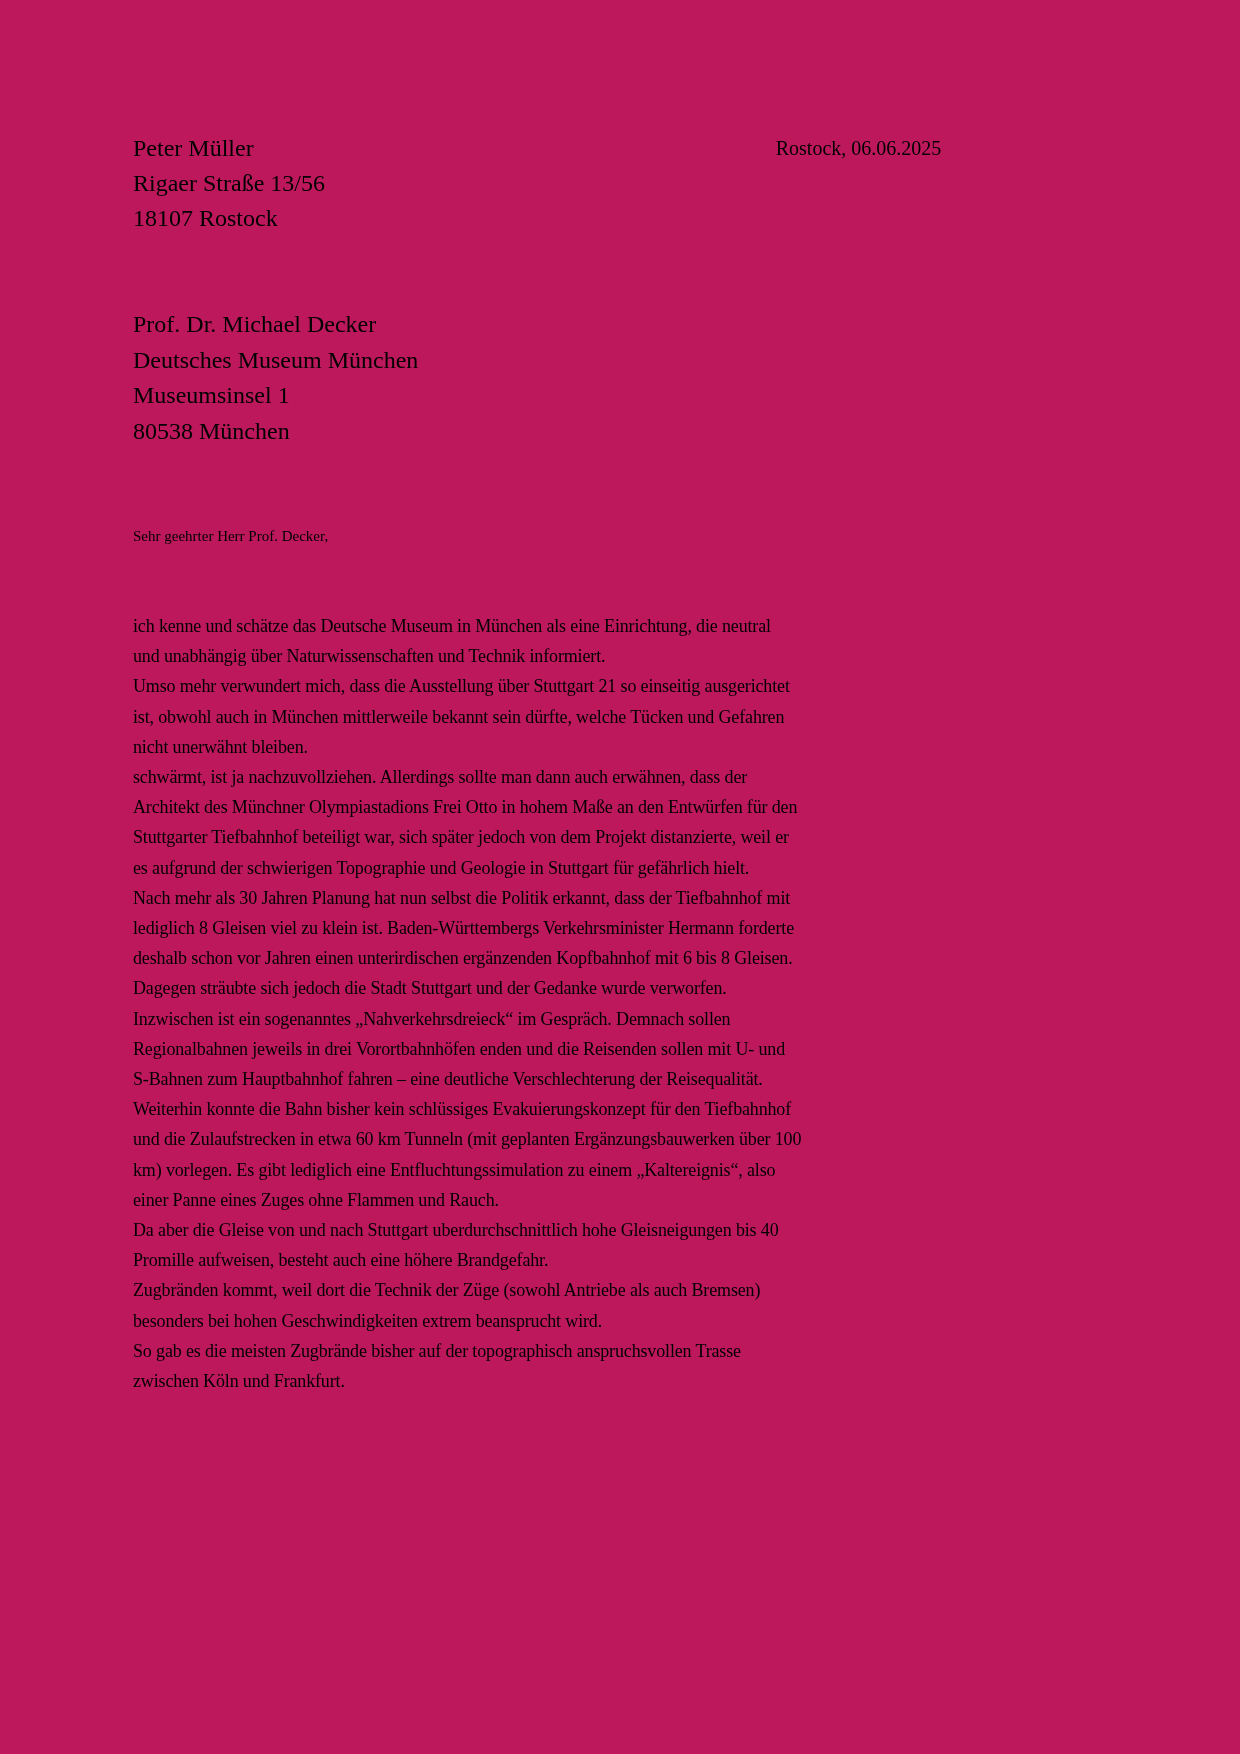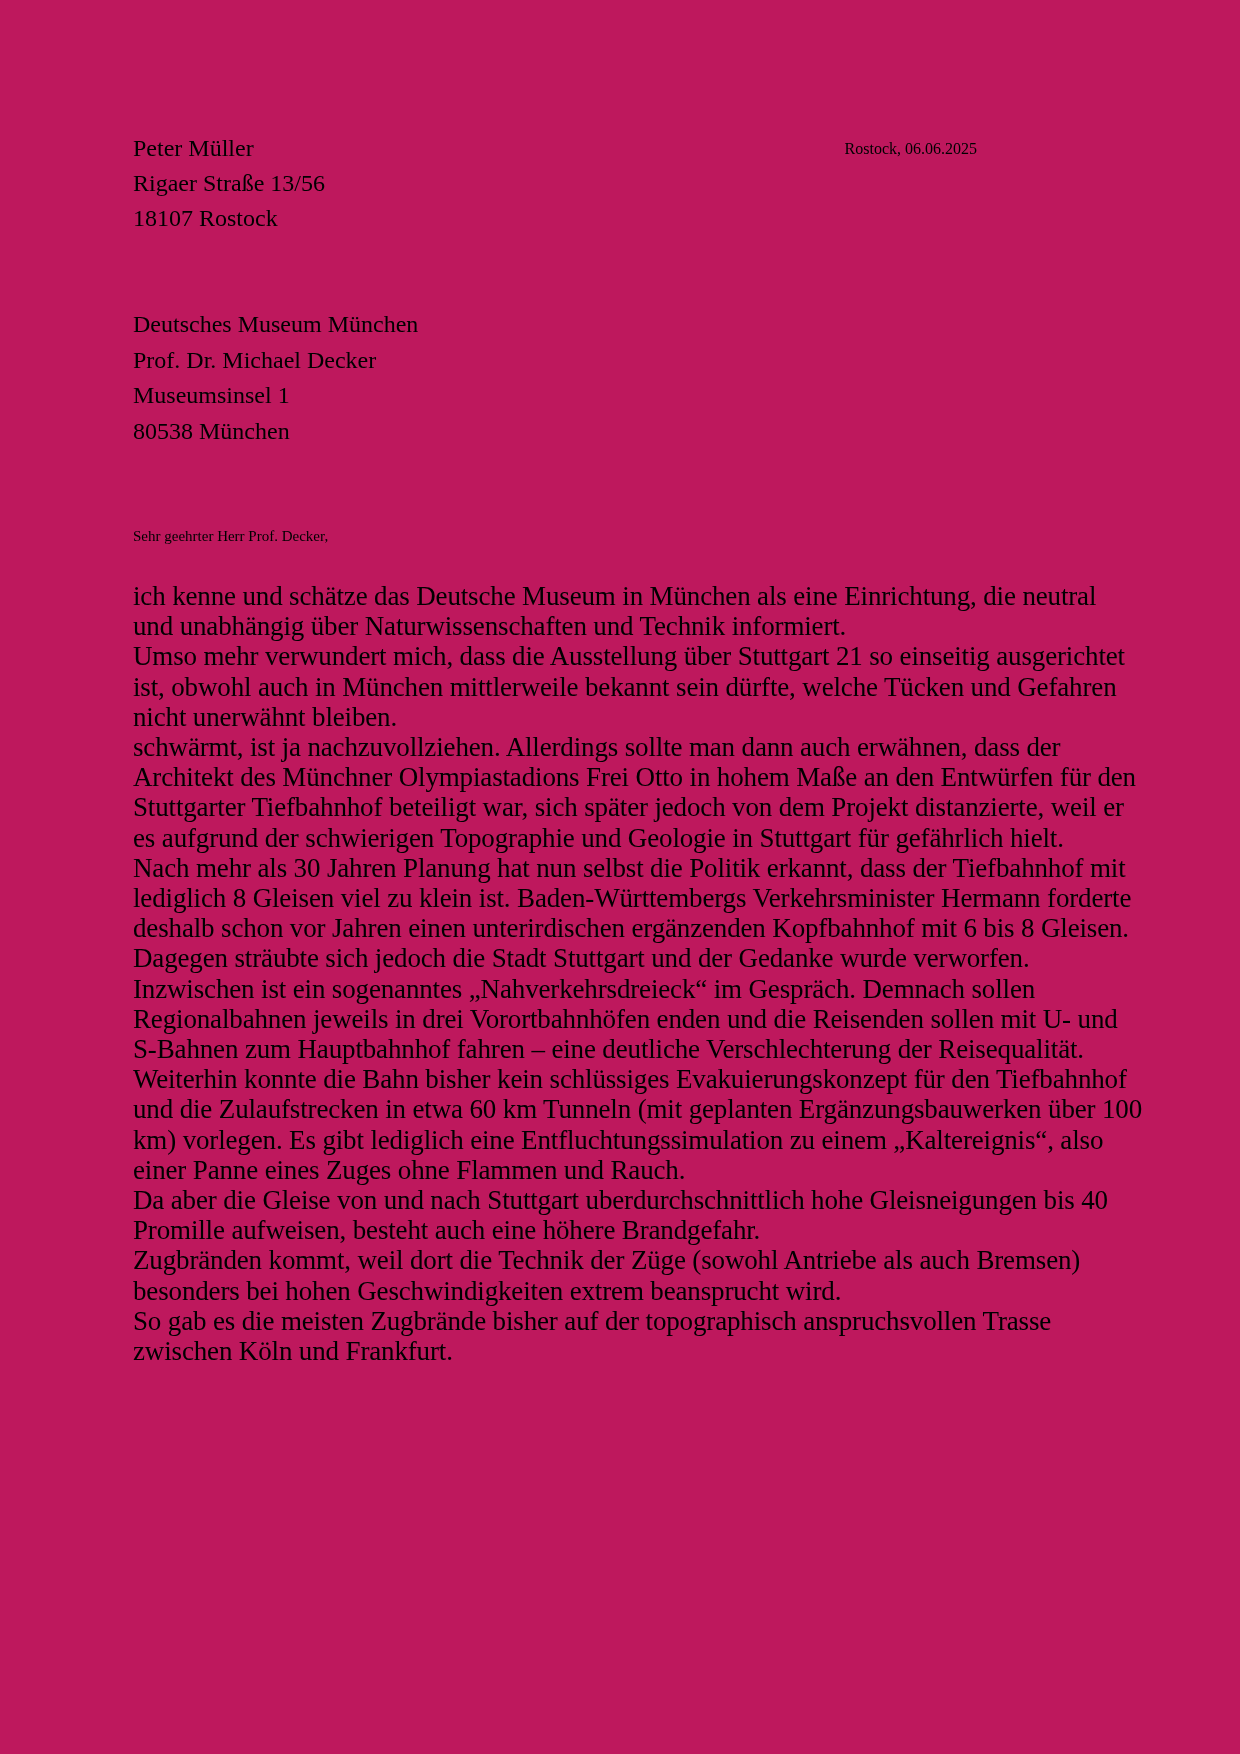--- a/index.html
+++ b/index.html
@@ -27,22 +27,22 @@
       left: 133px;
       top: 131px;
       font-size: 24px;
       line-height: 35px;
     }
     .date {
       position: absolute;
       top: 131px;
       left: 740px;
       width: 237px;
-      text-align: right;
-      font-size: 16px;
+      text-align: center;
+      font-size: 20px;
       line-height: 35px;
       white-space: nowrap;
     }
     .recipient {
       position: absolute;
       left: 133px;
       top: 307px;
       font-size: 24px;
       line-height: 35.5px;
     }
@@ -51,45 +51,45 @@
       position: absolute;
       left: 133px;
       top: 521px;
       font-size: 15px;
       line-height: 30px;
       white-space: nowrap;
     }
     .body-text {
       position: absolute;
       left: 133px;
-      top: 581px;
+      top: 611px;
       width: 850px;
-      font-size: 27px;
+      font-size: 18px;
       line-height: 30.2px;
     }
     .body-text .line {
       letter-spacing: -0.15px;
     }
   </style>
 </head>
 <body>
 
 <div class="page">
 
   <div class="sender">
     <span class="line">Peter Müller</span>
     <span class="line">Rigaer Straße 13/56</span>
     <span class="line">18107 Rostock</span>
   </div>
 
   <div class="date">Rostock, 06.06.2025</div>
 
   <div class="recipient">
+    <span class="line">Prof. Dr. Michael Decker</span>
     <span class="line">Deutsches Museum München</span>
-    <span class="line">Prof. Dr. Michael Decker</span>
     <span class="line">Museumsinsel 1</span>
     <span class="line">80538 München</span>
   </div>
 
   <div class="salutation">Sehr geehrter Herr Prof. Decker,</div>
 
   <div class="body-text">
     <span class="line">ich kenne und schätze das Deutsche Museum in München als eine Einrichtung, die neutral</span>
     <span class="line">und unabhängig über Naturwissenschaften und Technik informiert.</span>
     <span class="line">Umso mehr verwundert mich, dass die Ausstellung über Stuttgart 21 so einseitig ausgerichtet</span>

